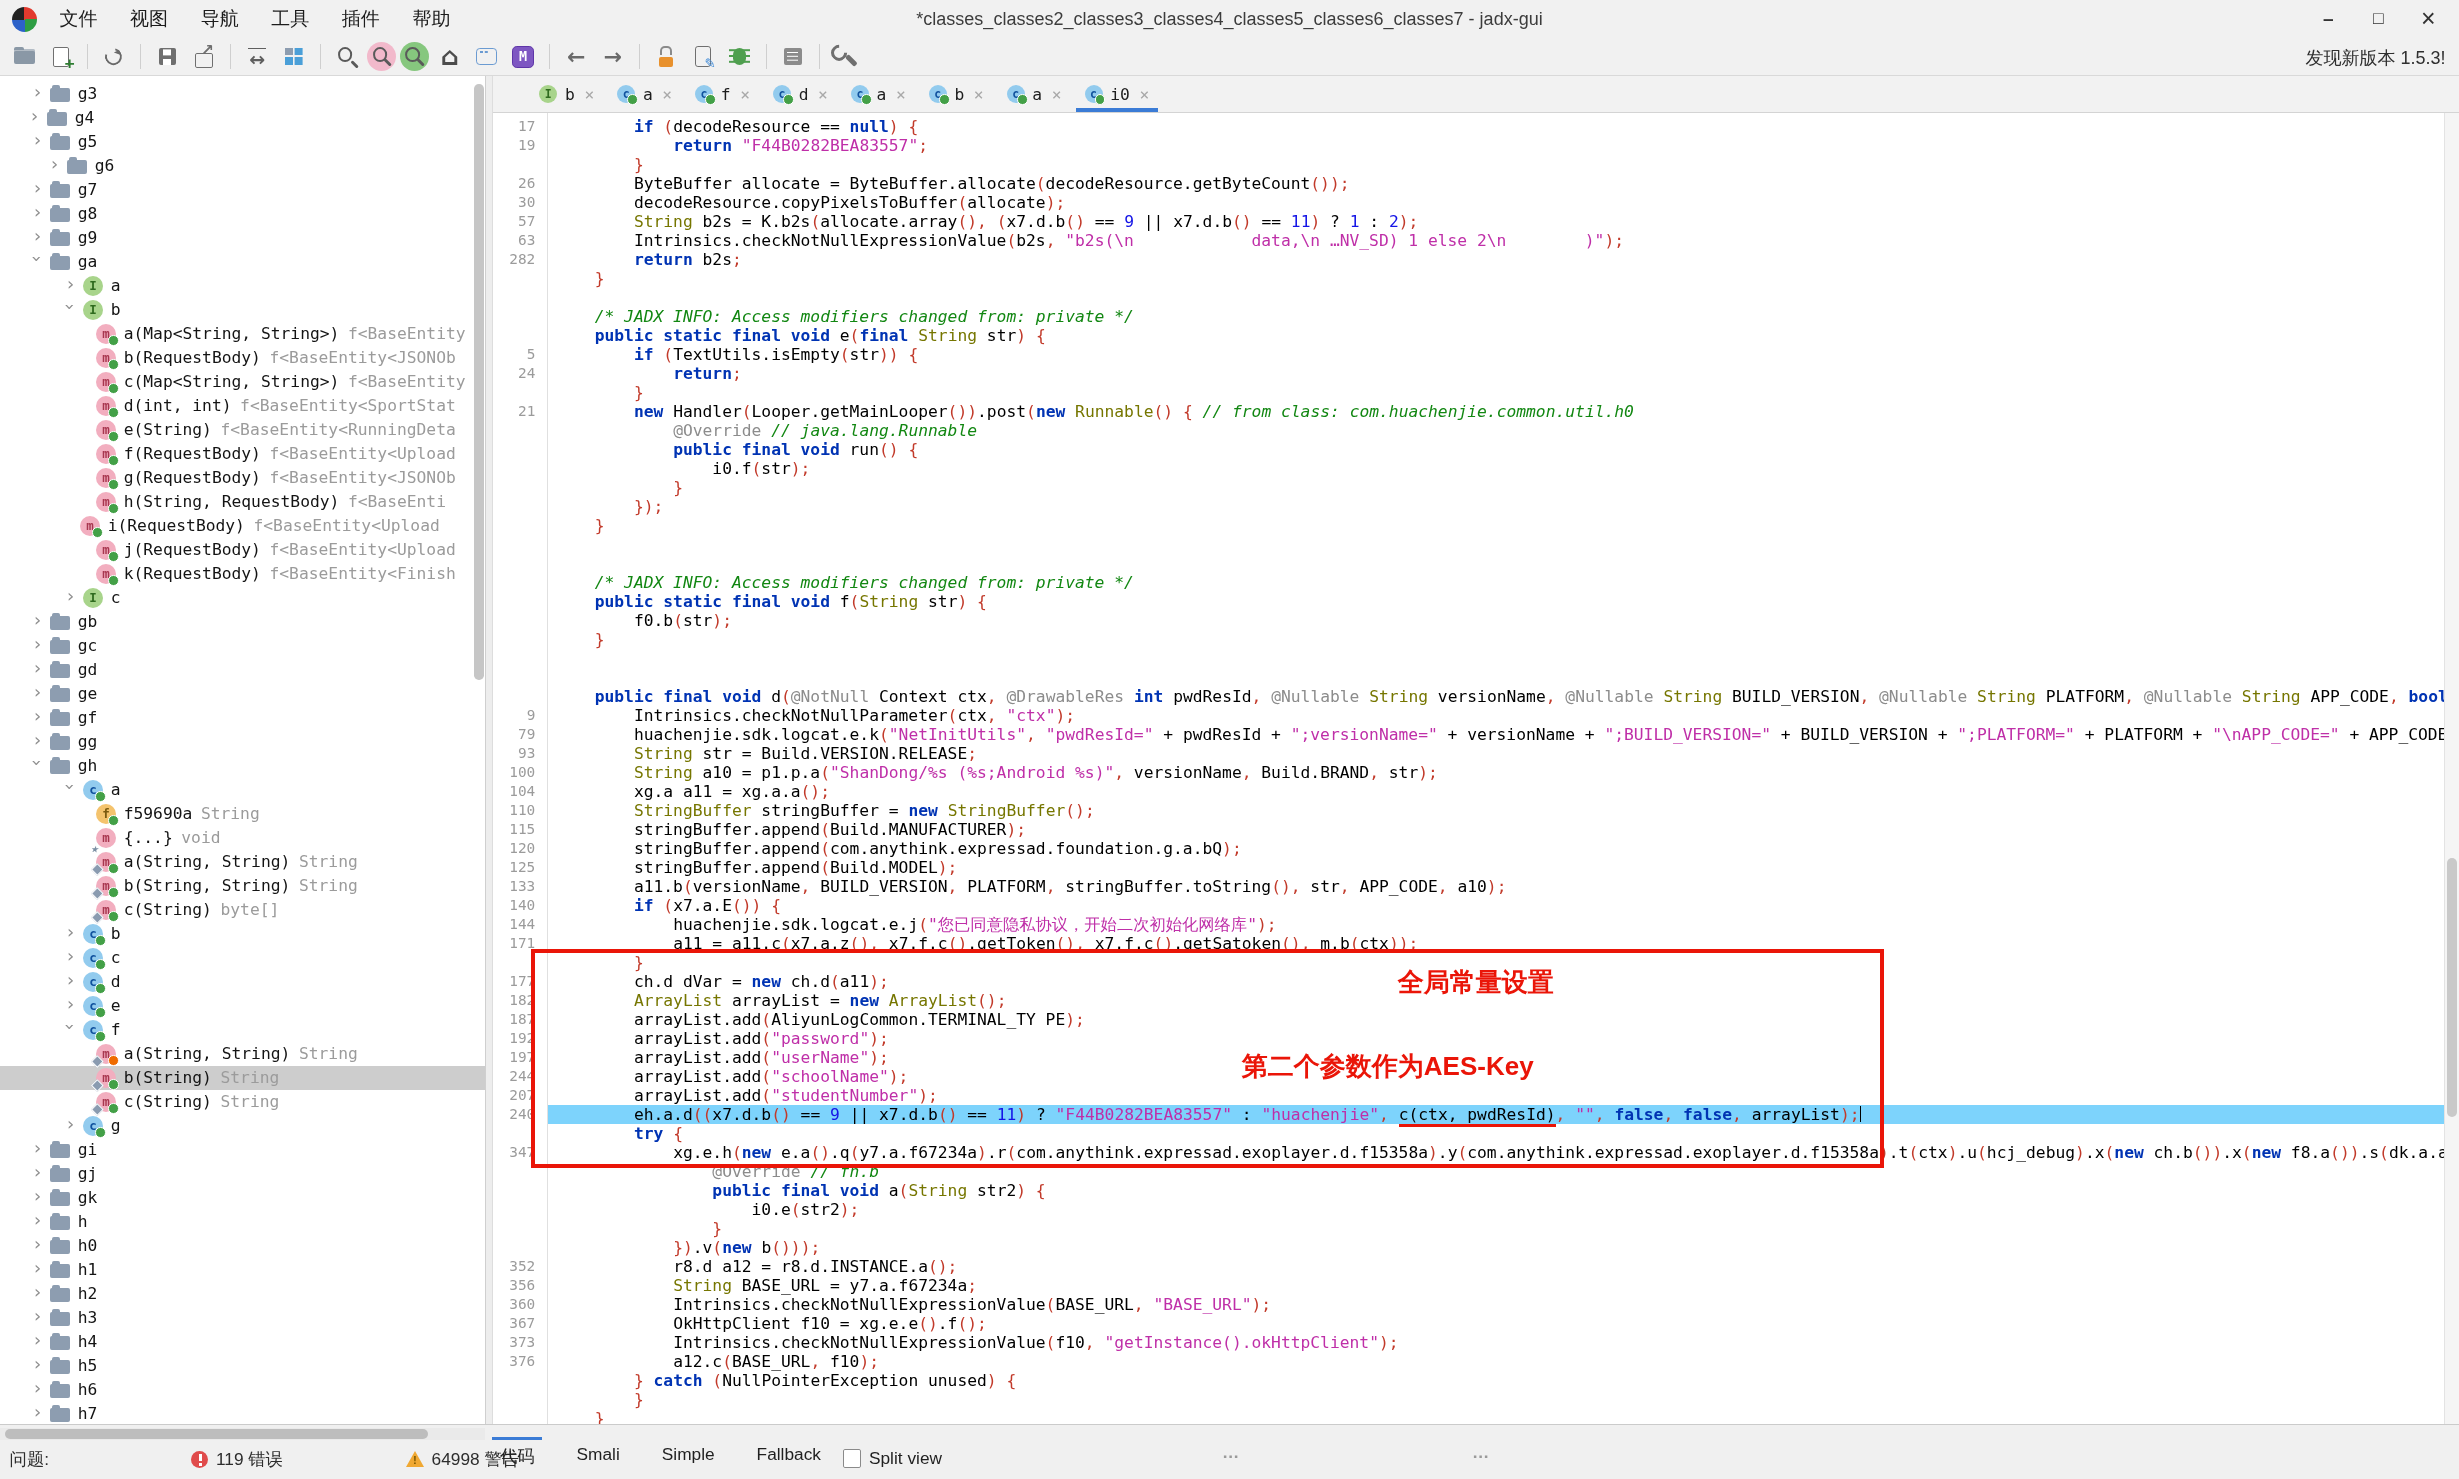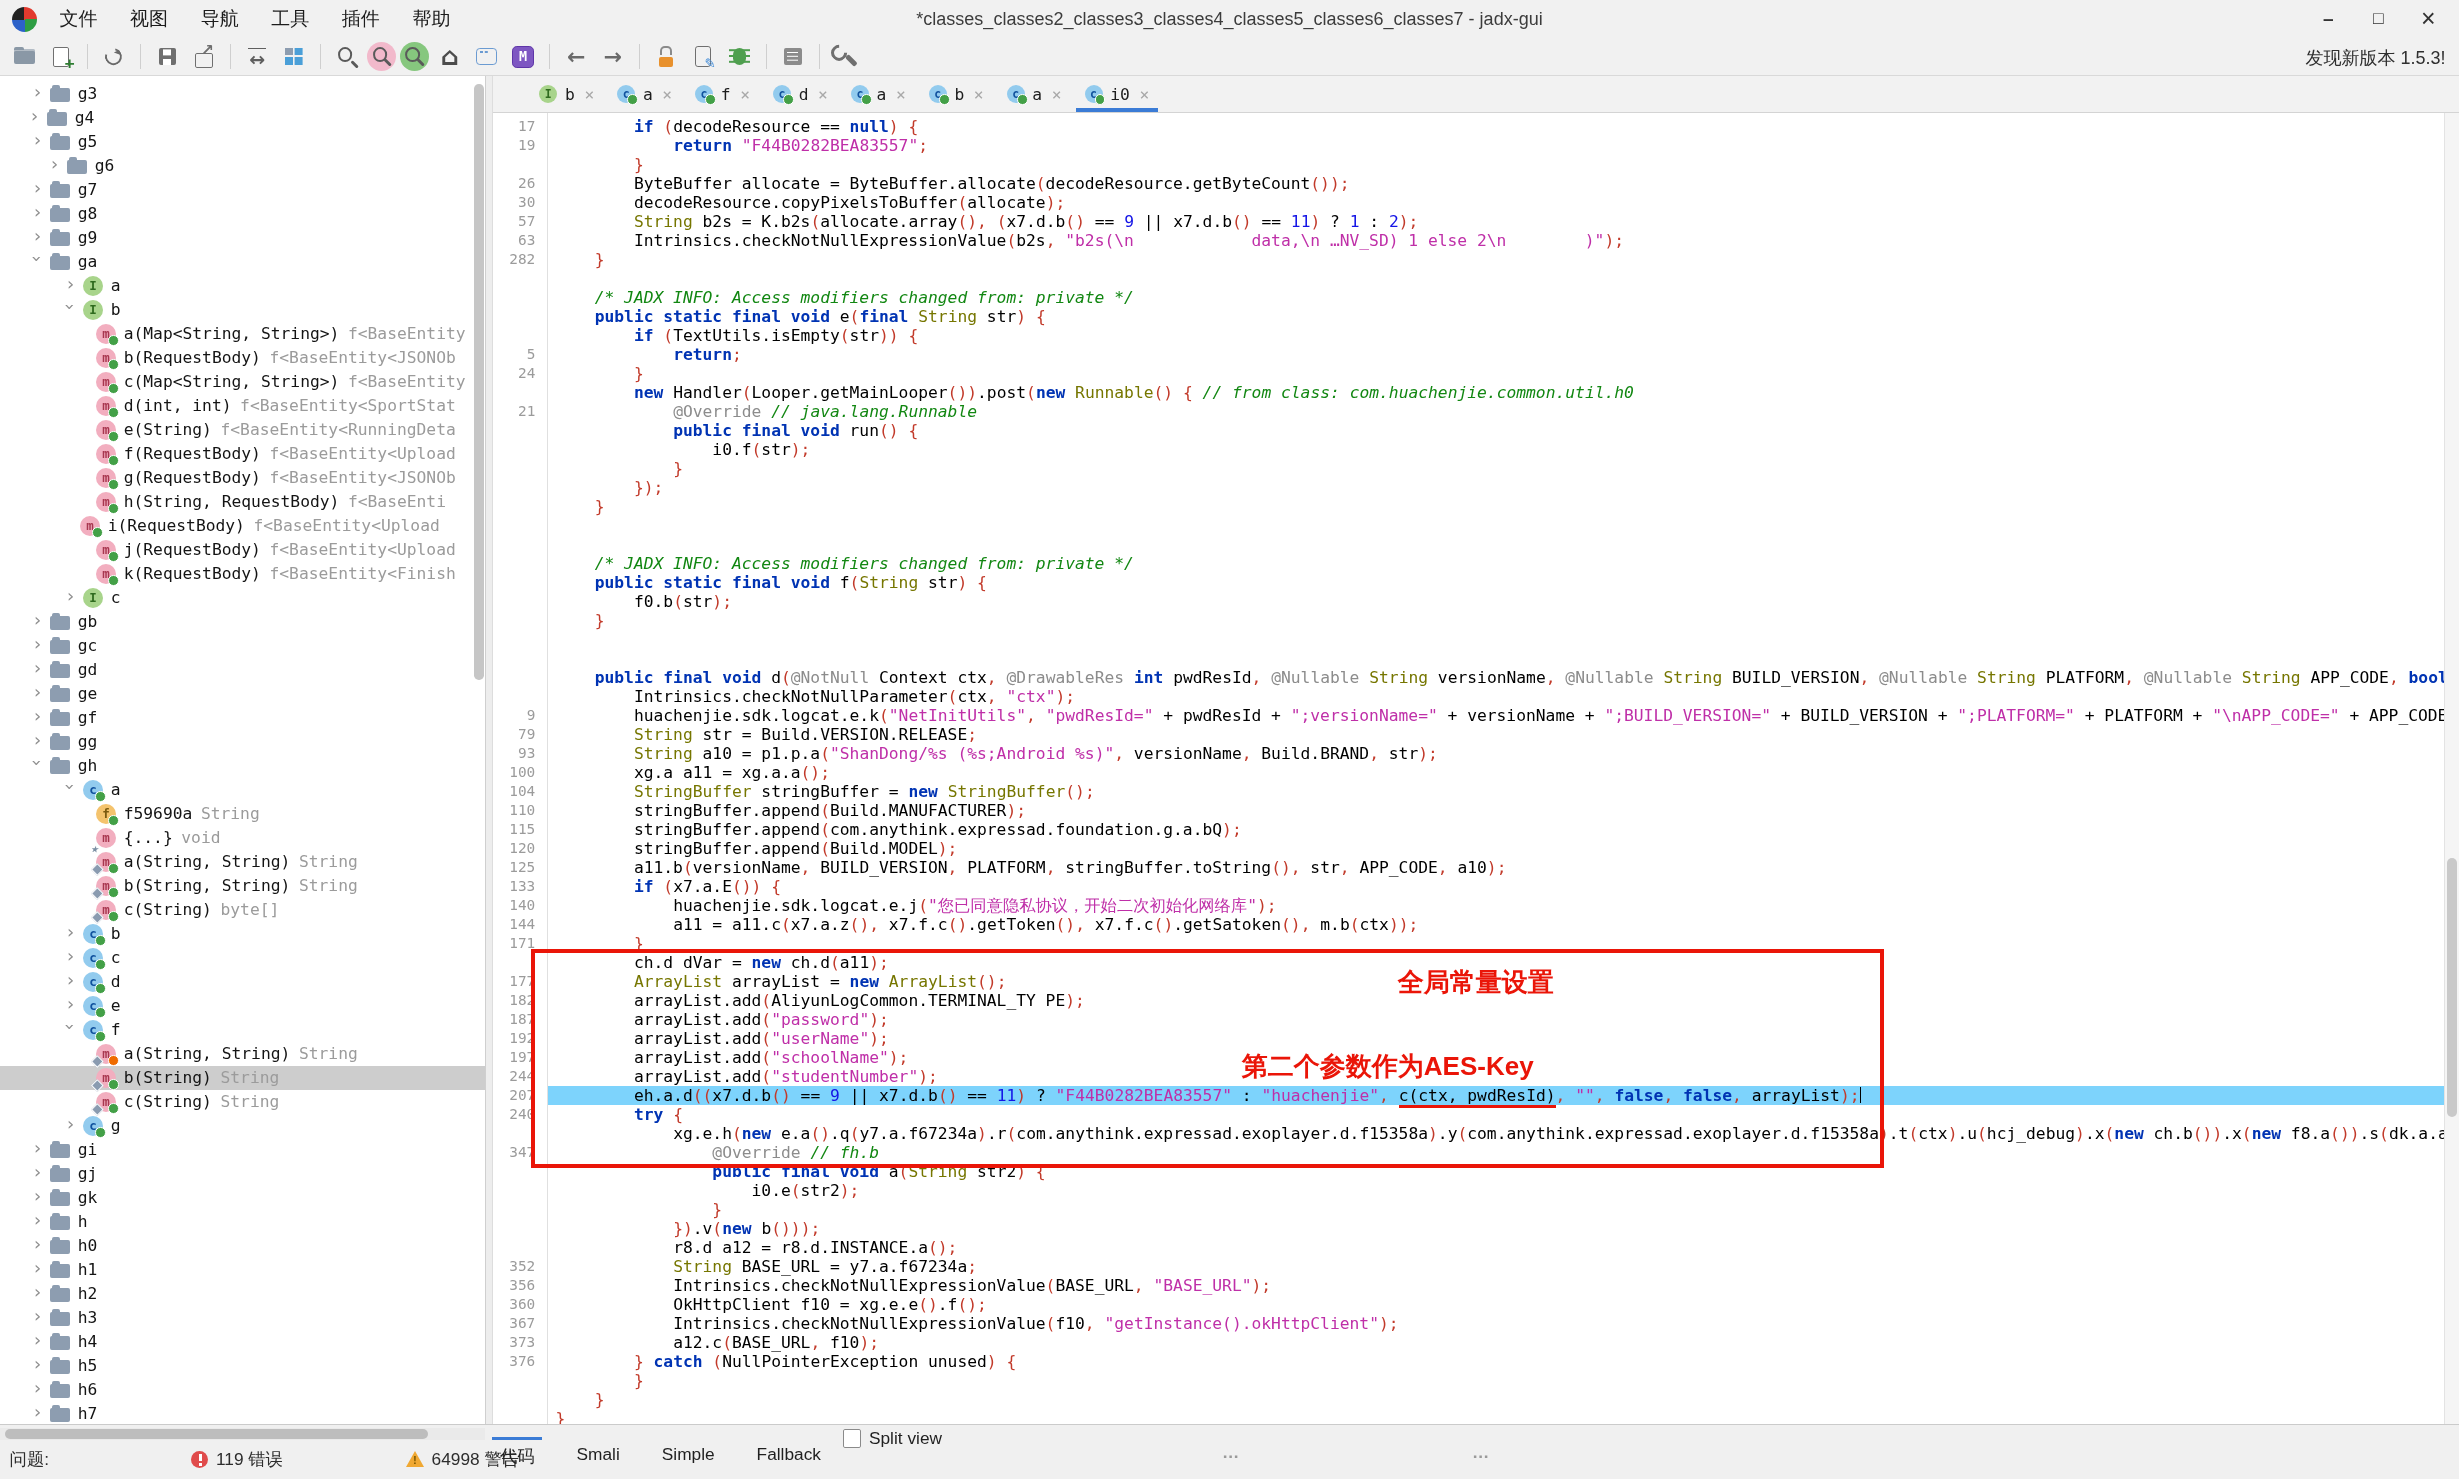--- a/index.html
+++ b/index.html
@@ -125,21 +125,21 @@
   #side-hscroll i{position:absolute;left:4.8px;top:1px;width:423px;height:10.6px;background:#bdbdbd;border-radius:5.8px;display:block;}
   #statusleft{position:absolute;left:9.6px;bottom:7.7px;display:flex;align-items:center;color:#2d2d2d;}
   #err-icon{width:17.3px;height:17.3px;border-radius:50%;background:#e04b4b;margin:0 7.7px 0 142px;position:relative;}
   #err-icon::before{content:"";position:absolute;left:7.7px;top:2.9px;width:2.9px;height:7.7px;background:#fff;}
   #err-icon::after{content:"";position:absolute;left:7.7px;top:12.5px;width:2.9px;height:2.9px;background:#fff;}
   #warn-icon{width:0;height:0;border-left:9.6px solid transparent;border-right:9.6px solid transparent;border-bottom:16.3px solid #f0a832;margin:0 7.7px 0 123px;position:relative;}
   #warn-icon::after{content:"!";position:absolute;left:-1.9px;top:2.9px;font:bold 11.5px "Liberation Sans",sans-serif;color:#7c5800;}
   #modetabs{position:absolute;left:500px;top:11.5px;display:flex;gap:42px;color:#1f1f1f;}
   .mtab{position:relative;padding-top:7.7px;}
   .mtab.active::before{content:"";position:absolute;top:0px;left:-7.7px;right:-7.7px;height:3.8px;background:#3b7cd6;}
-  #splitview{position:absolute;left:843px;top:3px;display:flex;align-items:center;gap:7.7px;color:#1f1f1f;}
+  #splitview{position:absolute;left:843px;top:23px;display:flex;align-items:center;gap:7.7px;color:#1f1f1f;}
   #sv-box{width:16.3px;height:16.3px;border:1px solid #8a8a8a;background:#fff;border-radius:1.9px;display:inline-block;}
   .bdots{position:absolute;top:17.3px;color:#9a9a9a;font-weight:bold;letter-spacing:1.9px;}
   #dots1{left:1222px;}#dots2{left:1472px;}
 </style>
 </head>
 <body>
 
 <div id="app">
 
   <div id="titlebar">
@@ -673,20 +673,21 @@
             <div class="gl"></div>
           </div>
         <div id="code">
             <div class="cl"><span class="tk pl">        </span><span class="tk k">if</span><span class="tk pl"> </span><span class="tk sep">(</span><span class="tk pl">decodeResource == </span><span class="tk k">null</span><span class="tk sep">)</span><span class="tk pl"> </span><span class="tk sep">{</span></div>
             <div class="cl"><span class="tk pl">            </span><span class="tk k">return</span><span class="tk pl"> </span><span class="tk s">"F44B0282BEA83557"</span><span class="tk sep">;</span></div>
             <div class="cl"><span class="tk pl">        </span><span class="tk sep">}</span></div>
             <div class="cl"><span class="tk pl">        </span><span class="tk pl">ByteBuffer allocate = ByteBuffer.allocate</span><span class="tk sep">(</span><span class="tk pl">decodeResource.getByteCount</span><span class="tk sep">(</span><span class="tk sep">)</span><span class="tk sep">)</span><span class="tk sep">;</span></div>
             <div class="cl"><span class="tk pl">        </span><span class="tk pl">decodeResource.copyPixelsToBuffer</span><span class="tk sep">(</span><span class="tk pl">allocate</span><span class="tk sep">)</span><span class="tk sep">;</span></div>
             <div class="cl"><span class="tk pl">        </span><span class="tk t">String</span><span class="tk pl"> b2s = K.b2s</span><span class="tk sep">(</span><span class="tk pl">allocate.array</span><span class="tk sep">(</span><span class="tk sep">)</span><span class="tk sep">,</span><span class="tk pl"> </span><span class="tk sep">(</span><span class="tk pl">x7.d.b</span><span class="tk sep">(</span><span class="tk sep">)</span><span class="tk pl"> == </span><span class="tk n">9</span><span class="tk pl"> || x7.d.b</span><span class="tk sep">(</span><span class="tk sep">)</span><span class="tk pl"> == </span><span class="tk n">11</span><span class="tk sep">)</span><span class="tk pl"> ? </span><span class="tk n">1</span><span class="tk pl"> : </span><span class="tk n">2</span><span class="tk sep">)</span><span class="tk sep">;</span></div>
             <div class="cl"><span class="tk pl">        </span><span class="tk pl">Intrinsics.checkNotNullExpressionValue</span><span class="tk sep">(</span><span class="tk pl">b2s</span><span class="tk sep">,</span><span class="tk pl"> </span><span class="tk s">"b2s(\n            data,\n …NV_SD) 1 else 2\n        )"</span><span class="tk sep">)</span><span class="tk sep">;</span></div>
+            <div class="cl"><span class="tk pl">        </span><span class="tk k">return</span><span class="tk pl"> b2s</span><span class="tk sep">;</span></div>
             <div class="cl"><span class="tk pl">    </span><span class="tk sep">}</span></div>
             <div class="cl"><span class="tk pl"></span></div>
             <div class="cl"><span class="tk pl">    </span><span class="tk c">/* JADX INFO: Access modifiers changed from: private */</span></div>
             <div class="cl"><span class="tk pl">    </span><span class="tk k">public static final void</span><span class="tk pl"> e</span><span class="tk sep">(</span><span class="tk k">final</span><span class="tk pl"> </span><span class="tk t">String</span><span class="tk pl"> str</span><span class="tk sep">)</span><span class="tk pl"> </span><span class="tk sep">{</span></div>
             <div class="cl"><span class="tk pl">        </span><span class="tk k">if</span><span class="tk pl"> </span><span class="tk sep">(</span><span class="tk pl">TextUtils.isEmpty</span><span class="tk sep">(</span><span class="tk pl">str</span><span class="tk sep">)</span><span class="tk sep">)</span><span class="tk pl"> </span><span class="tk sep">{</span></div>
             <div class="cl"><span class="tk pl">            </span><span class="tk k">return</span><span class="tk sep">;</span></div>
             <div class="cl"><span class="tk pl">        </span><span class="tk sep">}</span></div>
             <div class="cl"><span class="tk pl">        </span><span class="tk k">new</span><span class="tk pl"> Handler</span><span class="tk sep">(</span><span class="tk pl">Looper.getMainLooper</span><span class="tk sep">(</span><span class="tk sep">)</span><span class="tk sep">)</span><span class="tk pl">.post</span><span class="tk sep">(</span><span class="tk k">new</span><span class="tk pl"> </span><span class="tk t">Runnable</span><span class="tk sep">(</span><span class="tk sep">)</span><span class="tk pl"> </span><span class="tk sep">{</span><span class="tk pl"> </span><span class="tk c">// from class: com.huachenjie.common.util.h0</span></div>
             <div class="cl"><span class="tk pl">            </span><span class="tk a">@Override</span><span class="tk pl"> </span><span class="tk c">// java.lang.Runnable</span></div>
             <div class="cl"><span class="tk pl">            </span><span class="tk k">public final void</span><span class="tk pl"> run</span><span class="tk sep">(</span><span class="tk sep">)</span><span class="tk pl"> </span><span class="tk sep">{</span></div>

